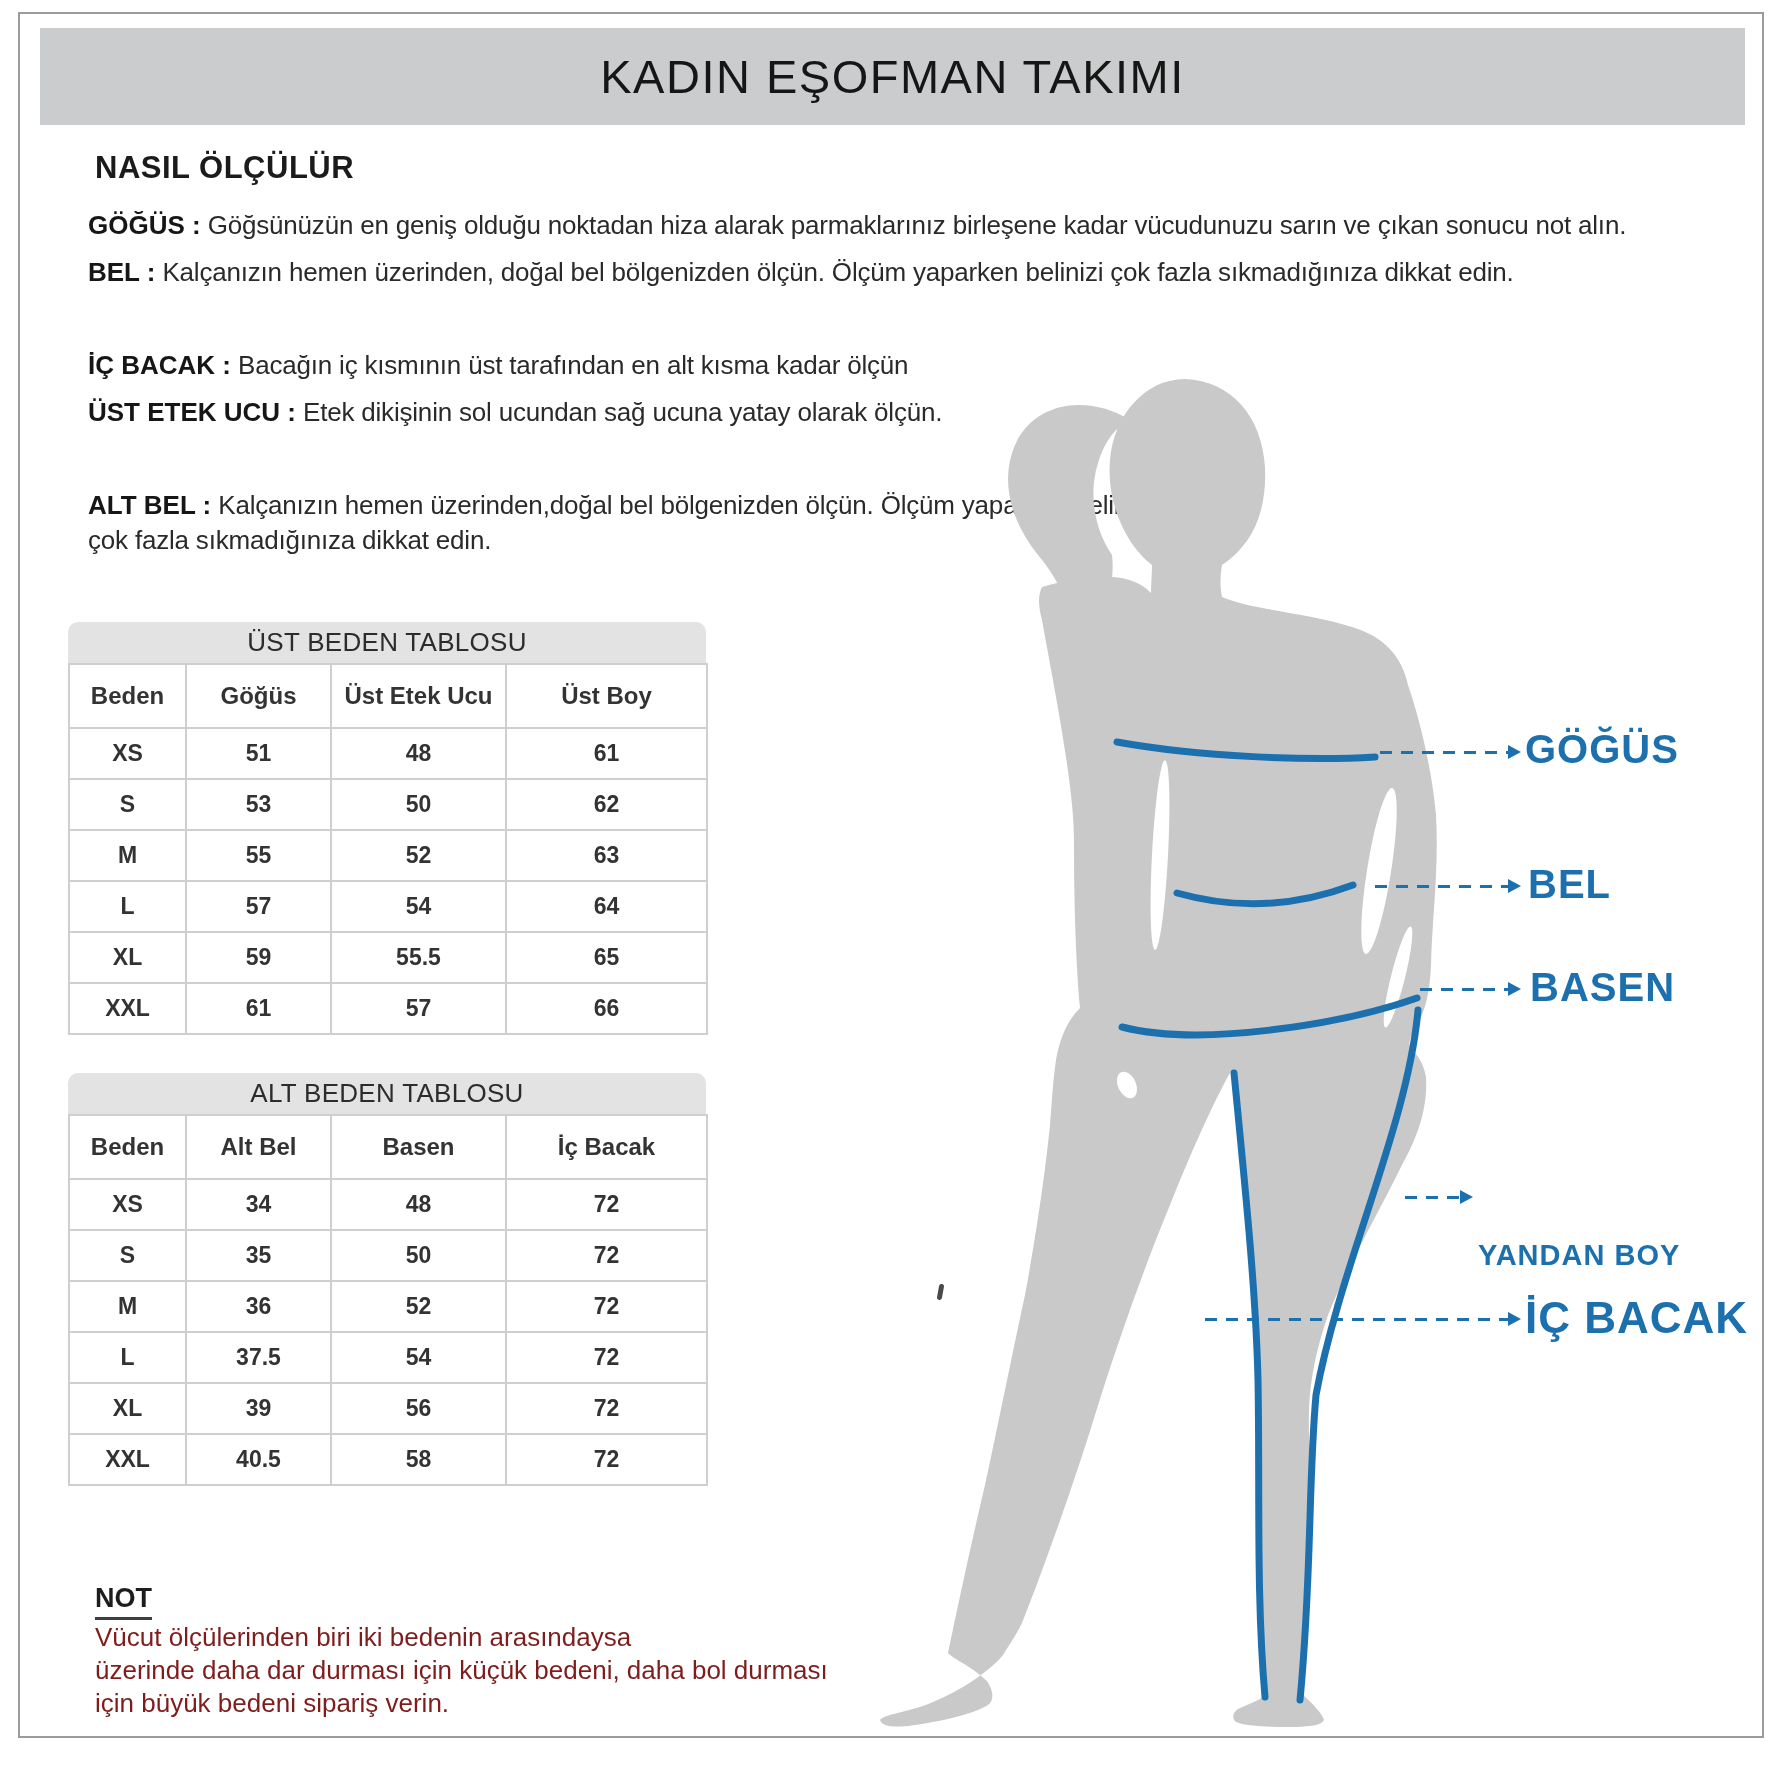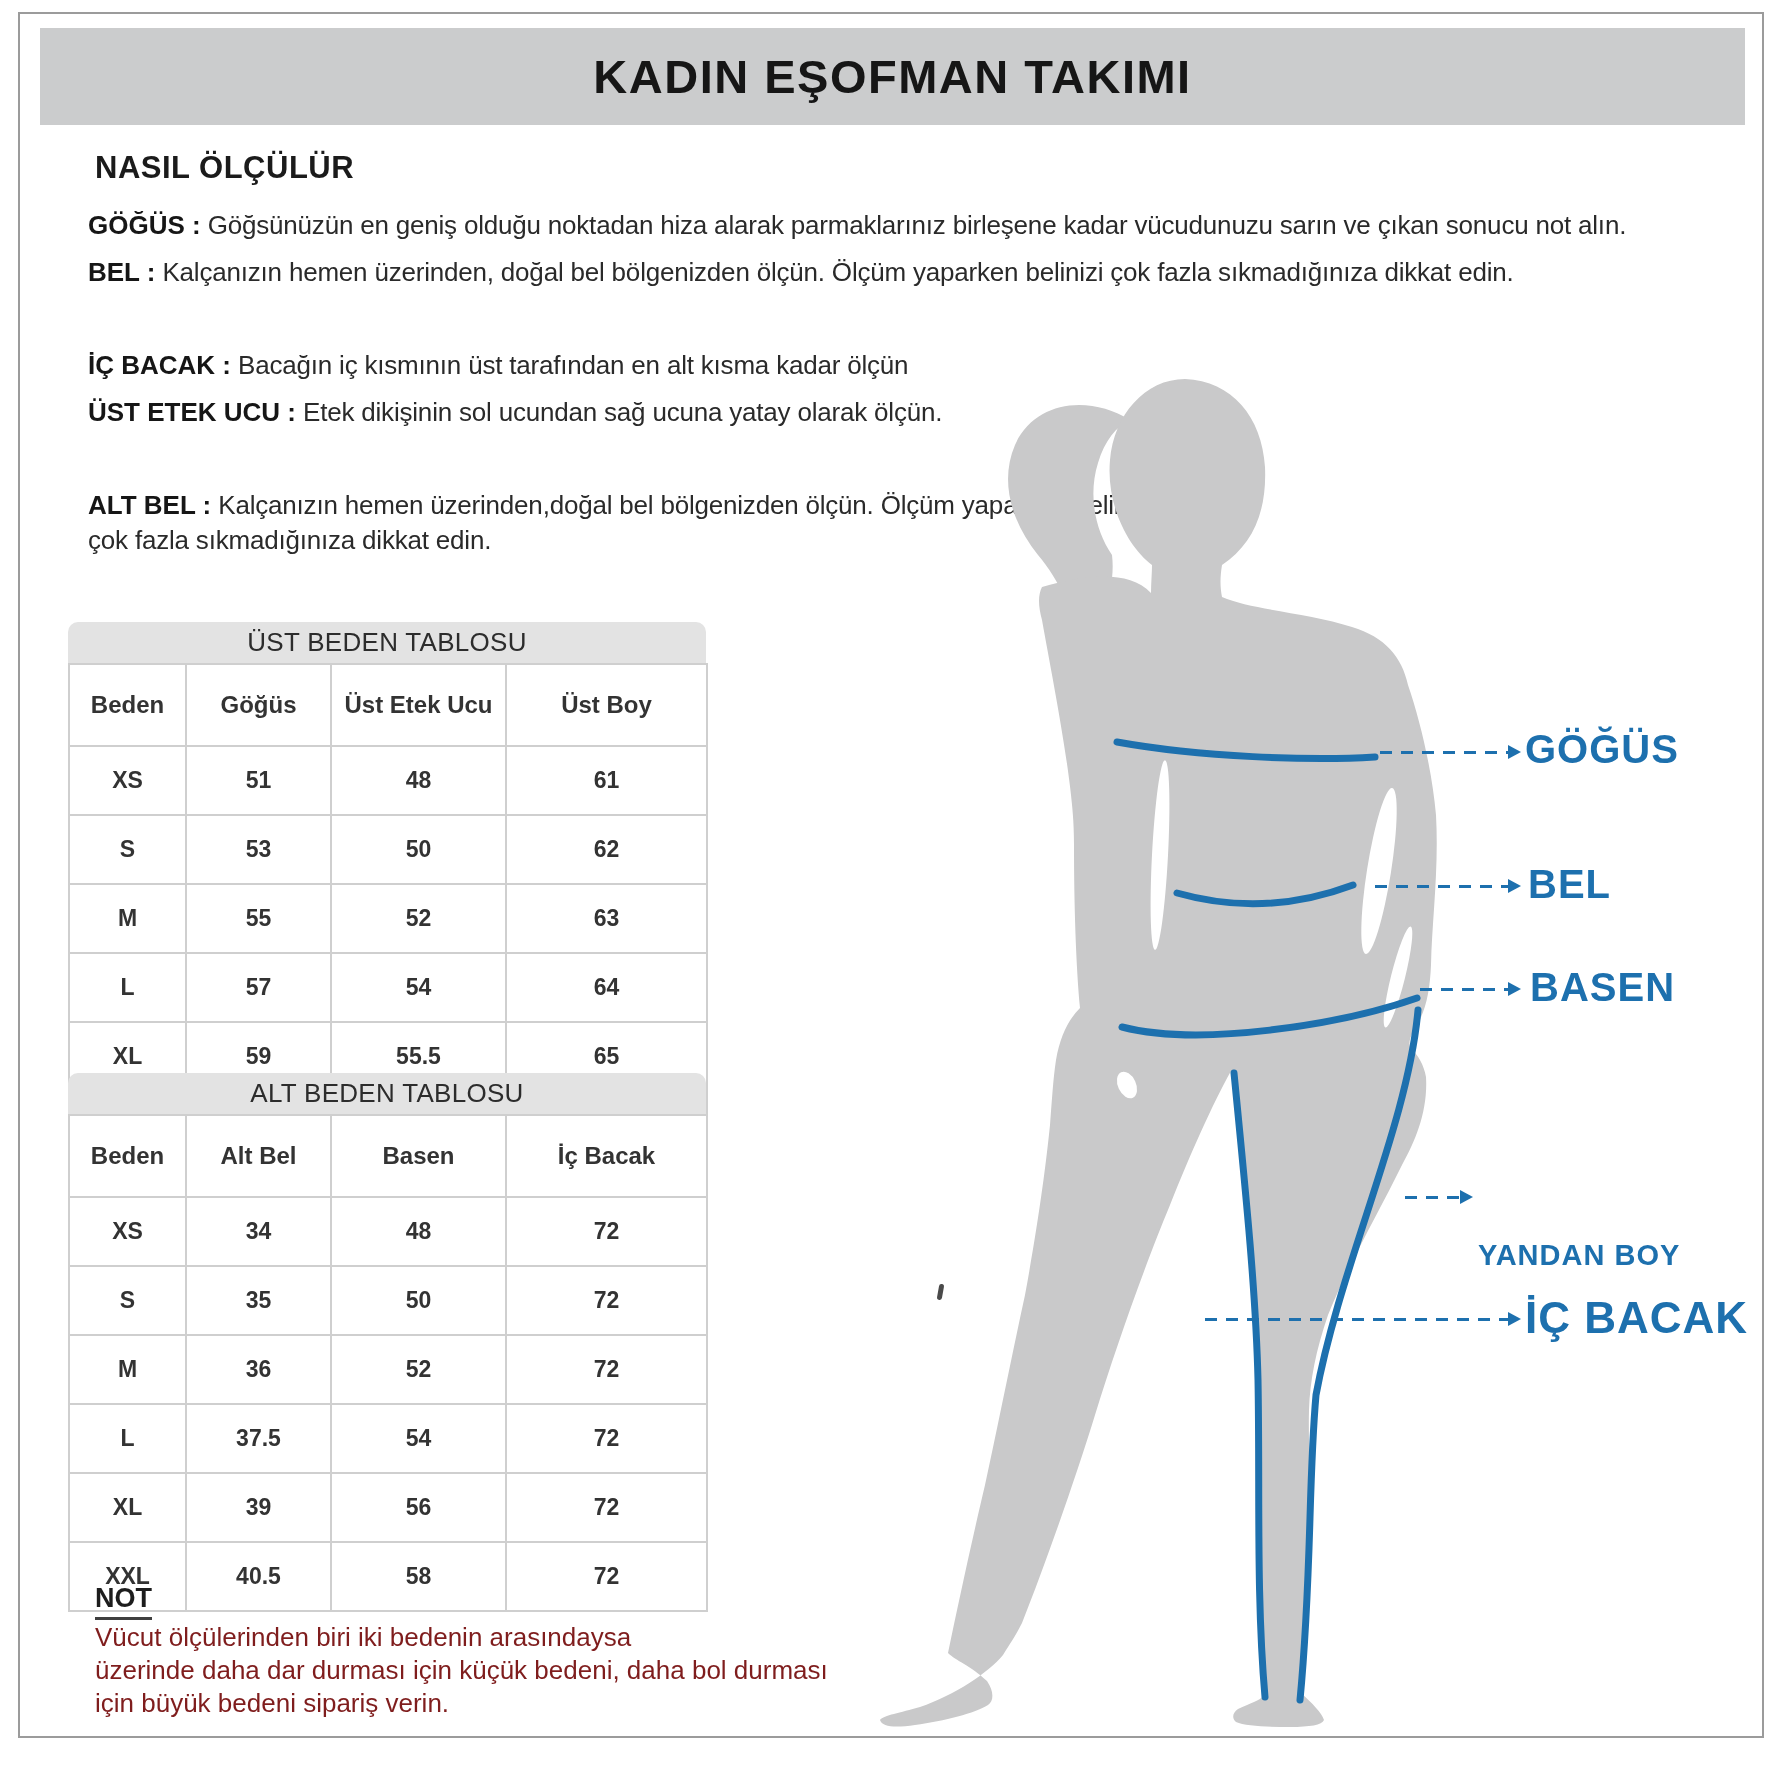--- a/index.html
+++ b/index.html
@@ -2,35 +2,35 @@
 <html><head>
 <meta charset="utf-8">
 <style>
   html,body{margin:0;padding:0;background:#fff;}
   #page{position:relative;width:1772px;height:1772px;background:#fff;overflow:hidden;
         font-family:"Liberation Sans",sans-serif;color:#222;}
   .frame{position:absolute;left:18px;top:12px;width:1746px;height:1726px;
          border:2px solid #9b9b9b;box-sizing:border-box;}
   .band{position:absolute;left:40px;top:28px;width:1705px;height:97px;background:#cbcccd;
         display:flex;align-items:center;justify-content:center;}
-  .band h1{margin:17px;font-size:47px;font-weight:bold;letter-spacing:1.5px;color:#161616;}
+  .band h1{margin:17px;font-size:47px;font-weight:normal;letter-spacing:1.5px;color:#161616;}
   .howto-h{position:absolute;left:95px;top:150px;font-size:31px;font-weight:bold;
            letter-spacing:.5px;color:#1b1b1b;}
   .mline{position:absolute;left:88px;font-size:26px;color:#2a2a2a;line-height:35px;
          white-space:nowrap;letter-spacing:-.2px;}
   .mline b{color:#161616;letter-spacing:0;}
   .mline.wrap{white-space:normal;width:1080px;}
   
   .sizetable{position:absolute;left:68px;width:638px;}
   .sizetable .ttl{height:41px;background:#e3e3e3;border-radius:10px 10px 0 0;
         display:flex;align-items:center;justify-content:center;
         font-size:26px;font-weight:normal;color:#2c2c2c;letter-spacing:.3px;}
   table{border-collapse:collapse;table-layout:fixed;width:638px;background:#fff;}
   th,td{border:2px solid #cfcfcf;text-align:center;vertical-align:middle;
-        color:#333;padding:9px;}
+        color:#333;padding:0;}
   th{height:62px;font-size:24px;font-weight:bold;}
   td{height:49px;font-size:23px;font-weight:bold;}
   
   .fig{position:absolute;left:860px;top:365px;width:580px;height:1365px;}
   .dlabel{position:absolute;color:#1d70ae;font-weight:bold;letter-spacing:1px;white-space:nowrap;}
   .arrow{position:absolute;height:3px;
          background:repeating-linear-gradient(90deg,#1d70ae 0 12px,transparent 12px 21px);}
   .arrow .ahead{position:absolute;right:-13px;top:-6px;width:0;height:0;
          border-left:13px solid #1d70ae;border-top:7px solid transparent;
          border-bottom:7px solid transparent;}

